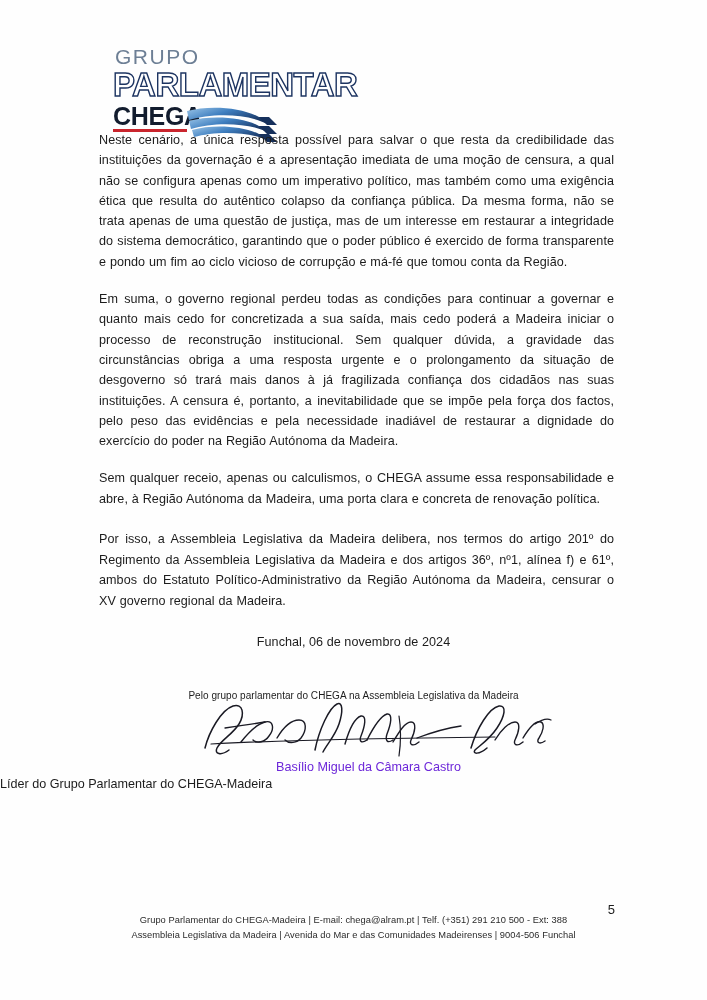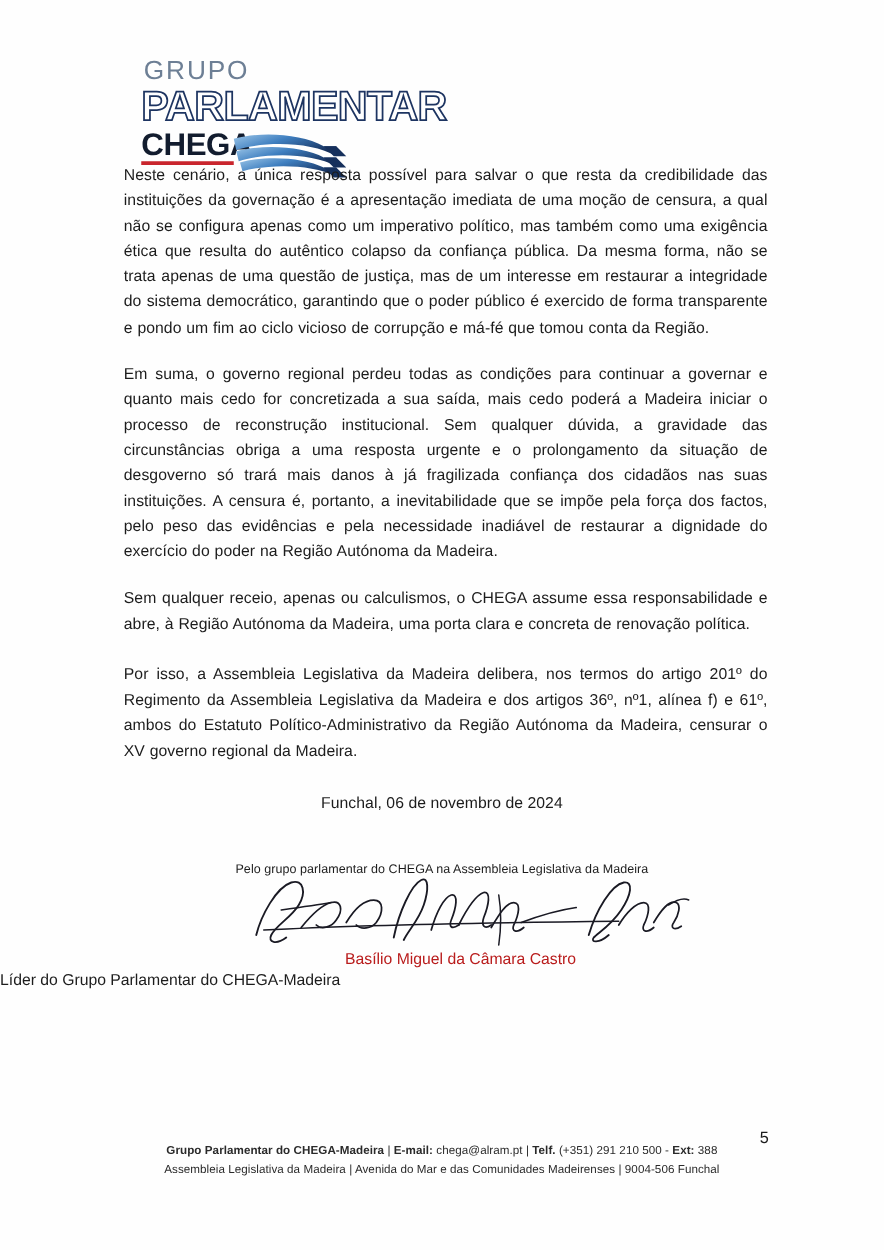--- a/index.html
+++ b/index.html
@@ -110,21 +110,21 @@
     left:195px;top:698px;
     width:360px;height:62px;
   }
   .signature-wrap svg{display:block;}
   .signer-name{
     position:absolute;
     left:0;right:0;
     top:760px;
     text-align:center;
     font-size:12.6px;
-    color:#b91c1c;
+    color:#6d28d9;
     margin-left:30px;
   }
   .signer-title{
     position:absolute;
     left:0;right:0;
     top:777px;
     text-align:left;
     font-size:12.6px;
     color:#1c1c1c;
   }
@@ -141,21 +141,21 @@
     left:0;right:0;
     top:913px;
     text-align:center;
   }
   .footer-line{
     font-size:9.3px;
     color:#2a2a2a;
     line-height:15px;
     letter-spacing:0.05px;
   }
-  .footer-line b{font-weight:700;text-align:center;}
+  .footer-line b{font-weight:400;text-align:center;}
 </style>
 </head>
 <body>
 
 <div class="page">
 
   <div class="logo-block">
     <div class="logo-grupo">GRUPO</div>
     <div class="logo-parlamentar">PARLAMENTAR</div>
     <div class="chega-row">

